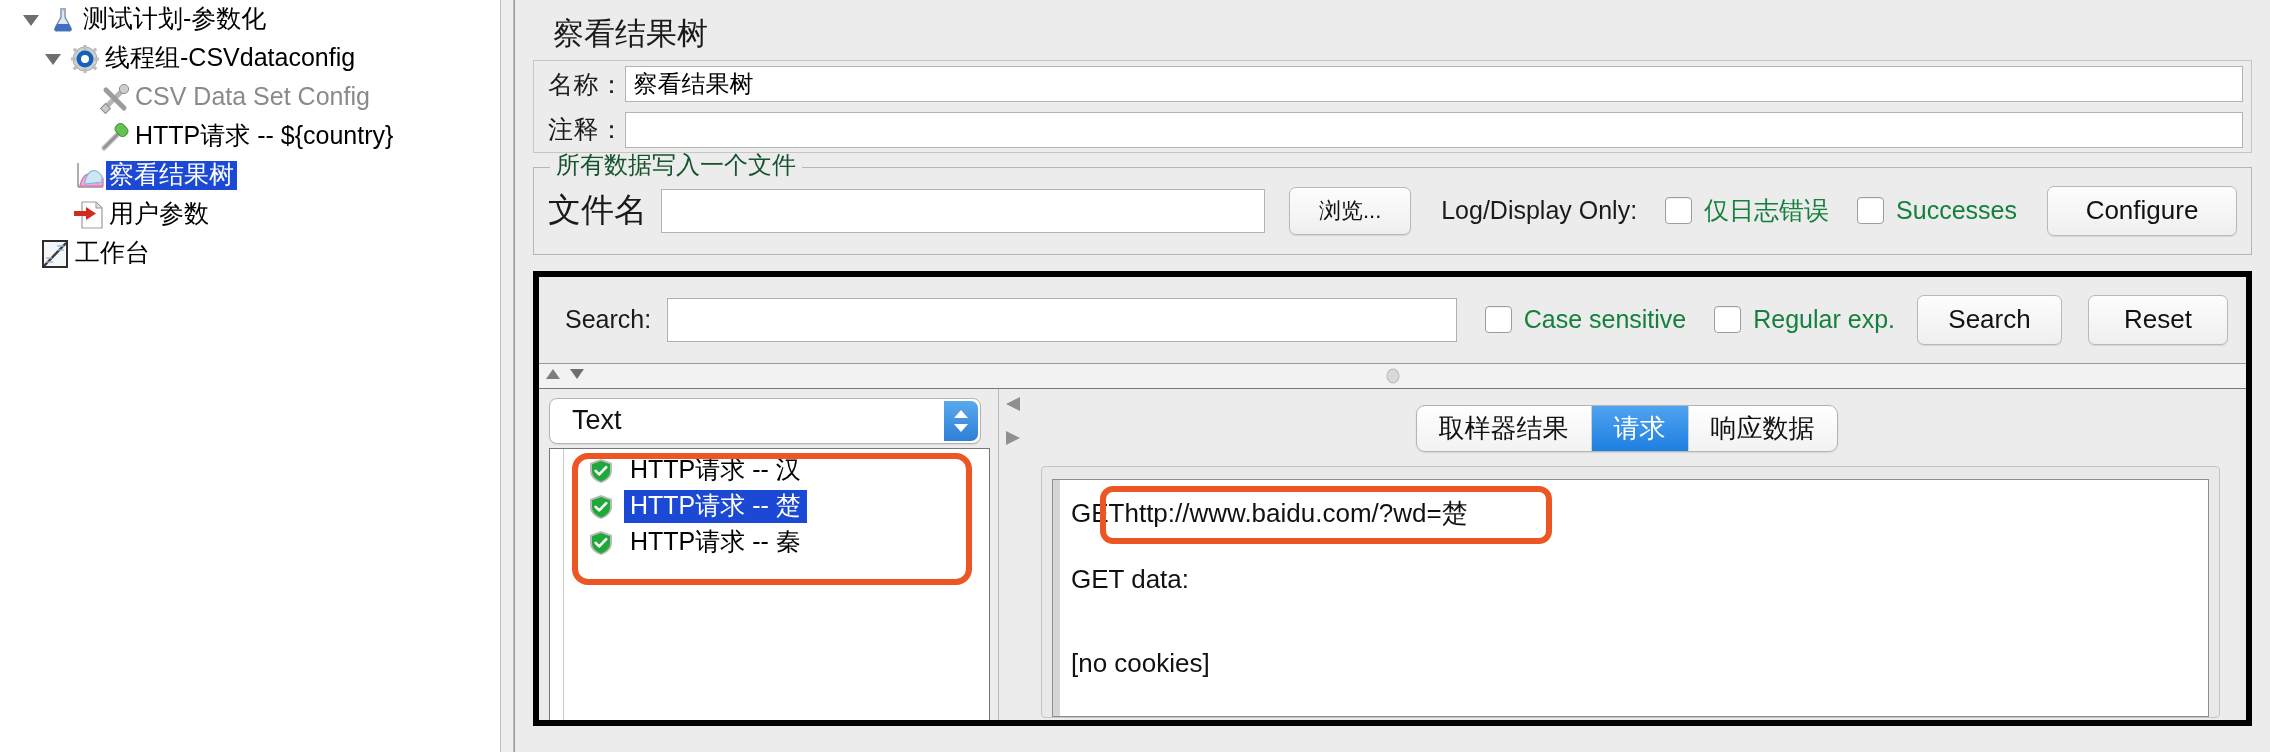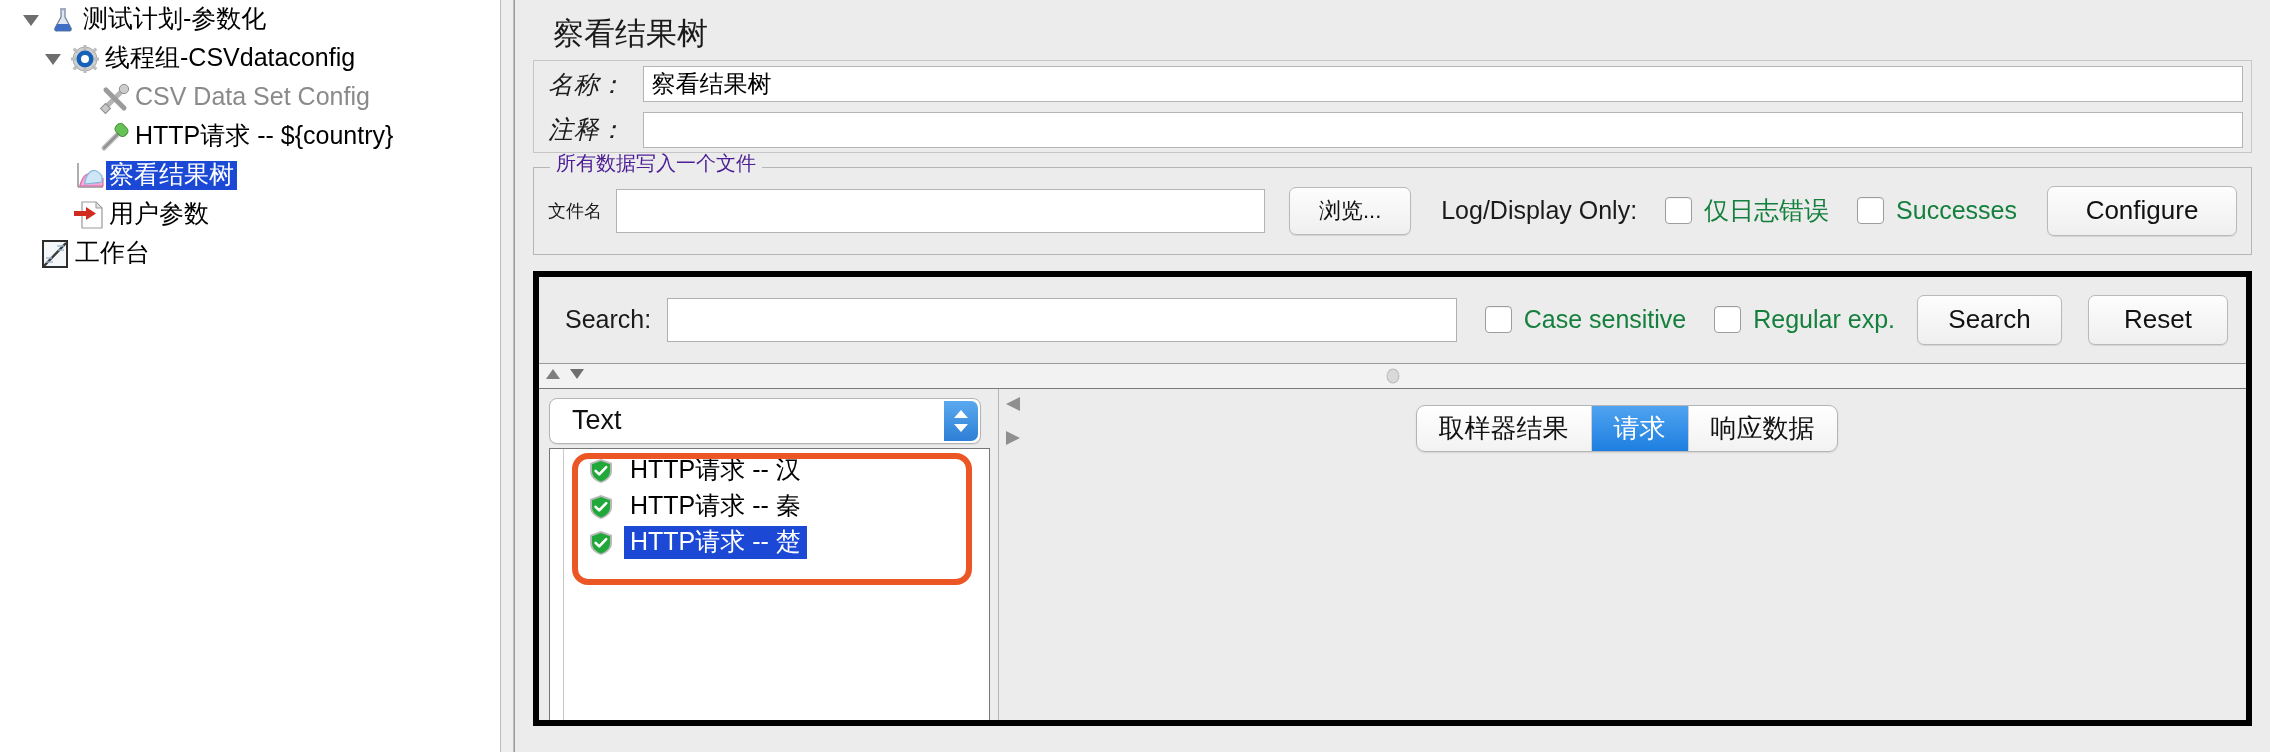--- a/index.html
+++ b/index.html
@@ -82,23 +82,21 @@
     margin: 0 2px;
   }
   .field-row {
     display: flex; align-items: center;
     height: 47px;
     padding: 0 8px 0 14px;
   }
   .field-label {
     font-size: 25px; color: #1a1a1a;
     flex: 0 0 auto;
-    padding-right: 18px;
     letter-spacing: 0.5px;
-    font-style: italic;
   }
   .txt-input {
     flex: 1 1 auto;
     height: 36px;
     background: #ffffff;
     border: 1px solid #b4b4b4;
     font-size: 24px;
     color: #000;
     padding: 0 8px;
     display: flex; align-items: center;
@@ -111,26 +109,26 @@
     margin: 14px 2px 0 2px;
     border: 1px solid #b6b6b6;
     height: 88px;
     padding: 0 14px;
     display: flex; align-items: center;
   }
   #filegroup-title {
     position: absolute;
     top: -15px; left: 16px;
     background: #ececec;
-    font-size: 20px;
-    color: #4c1d95;
+    font-size: 24px;
+    color: #14532d;
     padding: 0 6px;
     line-height: 1;
   }
-  #filename-label { font-size: 18px; color: #1a1a1a; margin-right: 14px; }
+  #filename-label { font-size: 33px; color: #1a1a1a; margin-right: 14px; }
   #filename-input {
     width: 575px; height: 44px;
     background: #fff; border: 1px solid #b4b4b4;
   }
   .btn {
     background: linear-gradient(#fdfdfd, #efefef);
     border: 1px solid #b9b9b9;
     border-radius: 7px;
     font-size: 23px;
     color: #111;
@@ -561,32 +559,32 @@
               </div>
 
               <div class="res-row">
                 <span class="green-check">
                   <svg width="26" height="26" viewBox="0 0 26 26">
                     <path d="M13 1 L24 5 v8 c0 6 -5 10 -11 12 C7 23 2 19 2 13 V5 Z" fill="#b9b9b9"></path>
                     <path d="M13 3 L22 6.3 v7 c0 5 -4 8.4 -9 10.2 C8 21.5 4 18 4 13 V6.3 Z" fill="#21a83a"></path>
                     <path d="M7.6 12.8 l3.6 3.6 l7-7.2" stroke="#ffffff" stroke-width="2.6" fill="none" stroke-linecap="round" stroke-linejoin="round"></path>
                   </svg>
                 </span>
-                <span class="res-label">HTTP请求 -- 秦</span>
+                <span class="res-label sel">HTTP请求 -- 楚</span>
               </div>
 
               <div class="res-row">
                 <span class="green-check">
                   <svg width="26" height="26" viewBox="0 0 26 26">
                     <path d="M13 1 L24 5 v8 c0 6 -5 10 -11 12 C7 23 2 19 2 13 V5 Z" fill="#b9b9b9"></path>
                     <path d="M13 3 L22 6.3 v7 c0 5 -4 8.4 -9 10.2 C8 21.5 4 18 4 13 V6.3 Z" fill="#21a83a"></path>
                     <path d="M7.6 12.8 l3.6 3.6 l7-7.2" stroke="#ffffff" stroke-width="2.6" fill="none" stroke-linecap="round" stroke-linejoin="round"></path>
                   </svg>
                 </span>
-                <span class="res-label sel">HTTP请求 -- 楚</span>
+                <span class="res-label">HTTP请求 -- 秦</span>
               </div>
 
             </div>
             <span class="hl-rect" style="left:22px; top:4px; width:400px; height:132px;"></span>
           </div>
         </div>
 
         <div id="right-results">
           <div id="split-arrows">
             <span>
@@ -602,18 +600,30 @@
           </div>
 
           <div id="tabs-row">
             <div id="tabs">
               <span class="tab">取样器结果</span>
               <span class="tab active">请求</span>
               <span class="tab">响应数据</span>
             </div>
           </div>
 
+          <div id="req-outer">
+            <div id="req-inner">
+              <div id="req-scroll-left"></div>
+              <div class="req-line" style="margin-top:6px;">
+                <span>GET</span><span>http://www.baidu.com/?wd=楚</span>
+              </div>
+              <div class="req-line" style="margin-top:40px;">GET data:</div>
+              <div class="req-line" style="margin-top:58px;">[no cookies]</div>
+
+              <span id="url-box" class="hl-rect"></span>
+            </div>
+          </div>
         </div>
 
       </div>
     </div>
   </div>
 </div>
 
 </body></html>

